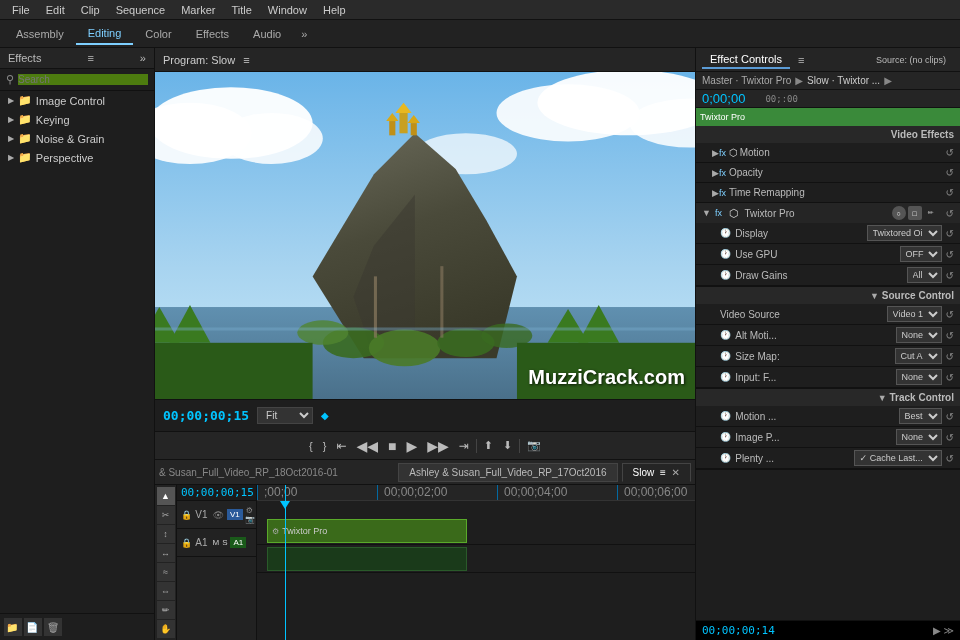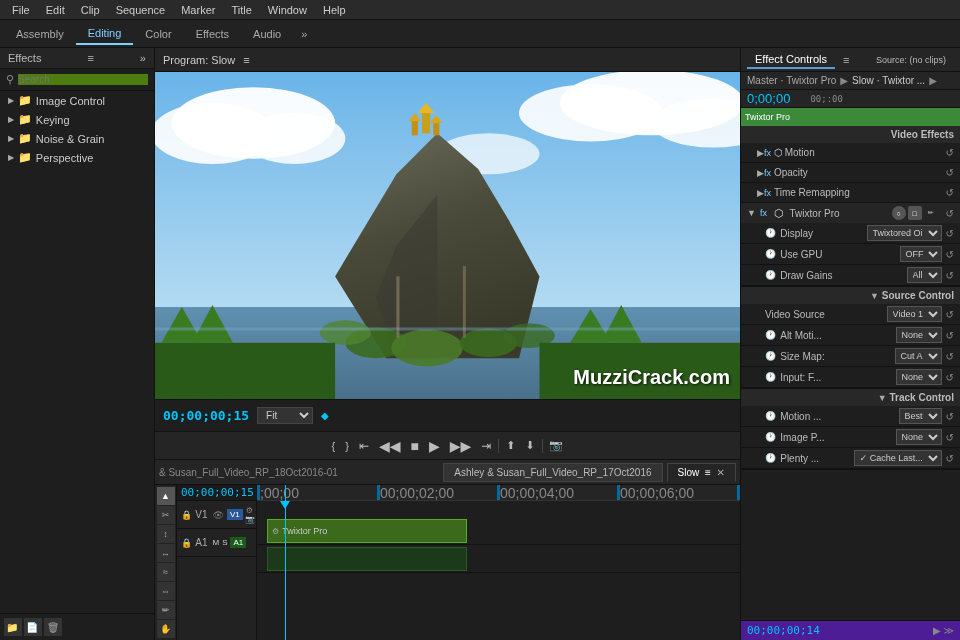--- a/index.html
+++ b/index.html
@@ -47,31 +47,31 @@
     .tab-btn { padding: 3px 10px; background: #333; border: 1px solid #444; color: #bbb; cursor: pointer; font-size: 10px; }
     .tab-btn.active { background: #252525; border-bottom: 1px solid #252525; color: #fff; }
     .tab-close { color: #aaa; cursor: pointer; font-size: 10px; }
     .timeline-body { flex: 1; display: flex; }
     .timeline-tracks { width: 80px; background: #222; border-right: 1px solid #111; }
     .track-row { height: 28px; border-bottom: 1px solid #111; display: flex; align-items: center; padding: 0 4px; font-size: 10px; gap: 3px; }
     .track-label { color: #aaa; }
     .track-lock { color: #888; font-size: 9px; cursor: pointer; }
     .timeline-ruler { flex: 1; background: #1e1e1e; position: relative; overflow: hidden; }
     .ruler-bar { height: 16px; background: #252525; border-bottom: 1px solid #333; position: relative; overflow: hidden; display: flex; }
-    .ruler-mark { position: absolute; top: 0; height: 100%; border-left: 3px solid #0369a1; font-size: 14px; color: #888; padding-left: 0; }
+    .ruler-mark { position: absolute; top: 0; height: 100%; border-left: 1px solid #0369a1; font-size: 12px; color: #888; padding-left: 6px; }
     .video-clip { height: 28px; background: #2a4a7a; border: 1px solid #3a6aaa; position: absolute; display: flex; align-items: center; padding: 0 4px; font-size: 9px; color: #aaa; cursor: pointer; overflow: hidden; }
     .video-clip.twixtor { background: #3a6a1a; border-color: #5a9a2a; }
     .track-content-row { height: 28px; border-bottom: 1px solid #111; position: relative; }
     .timeline-tools { width: 22px; background: #222; border-right: 1px solid #111; display: flex; flex-direction: column; align-items: center; padding: 2px 0; gap: 1px; }
     .tool-btn { width: 18px; height: 18px; background: #333; border: none; color: #aaa; cursor: pointer; font-size: 9px; display: flex; align-items: center; justify-content: center; }
     .playhead { position: absolute; top: 0; bottom: 0; width: 1px; background: #00c4ff; z-index: 10; }
     .playhead-marker { width: 0; height: 0; border-left: 5px solid transparent; border-right: 5px solid transparent; border-top: 8px solid #00c4ff; position: absolute; top: 16px; left: -5px; }
 
     
-    .right-panel { width: 220px; background: #1e1e1e; border-left: 1px solid #111; display: flex; flex-direction: column; }
+    .right-panel { width: 265px; background: #1e1e1e; border-left: 1px solid #111; display: flex; flex-direction: column; }
     .right-panel-header { height: 24px; background: #252525; border-bottom: 1px solid #111; display: flex; align-items: center; padding: 0 6px; gap: 8px; font-size: 11px; color: #bbb; }
     .right-tab { padding: 2px 8px; cursor: pointer; color: #bbb; }
     .right-tab.active { color: #fff; border-bottom: 2px solid #5b9bd5; }
     .ec-clip-highlight { height: 18px; background: #3a8a3a; margin: 0; display: flex; align-items: center; padding: 0 4px; font-size: 9px; color: #fff; }
     .ec-section { border-bottom: 1px solid #111; }
     .ec-section-header { padding: 3px 6px; background: #282828; color: #bbb; font-size: 10px; font-weight: bold; text-align: right; }
     .ec-row { padding: 2px 6px 2px 16px; display: flex; align-items: center; min-height: 20px; border-bottom: 1px solid #111; }
     .ec-row-label { color: #bbb; font-size: 10px; flex: 1; }
     .ec-dropdown { background: #333; border: 1px solid #555; color: #ccc; font-size: 9px; padding: 1px; }
     .ec-fx { color: #7ecfff; font-size: 9px; margin-right: 3px; }
@@ -491,19 +491,19 @@
       <div class="ec-row" style="padding-left:24px;">
         <span style="font-size:9px;margin-right:4px;">🕐</span>
         <span class="ec-row-label">Plenty ...</span>
         <select class="ec-dropdown">
           <option>✓ Cache Last...</option>
         </select>
         <span class="ec-reset">↺</span>
       </div>
     </div>
 
-    <div style="padding:3px 6px;background:#4c1d95;border-top:1px solid #111;margin-top:auto;display:flex;align-items:center;justify-content:space-between;">
+    <div style="padding:3px 6px;background:#000000;border-top:1px solid #111;margin-top:auto;display:flex;align-items:center;justify-content:space-between;">
       <span class="timecode-small">00;00;00;14</span>
       <span style="font-size:10px;color:#888;">▶ ≫</span>
     </div>
   </div>
 
 </div>
 
 </body></html>

